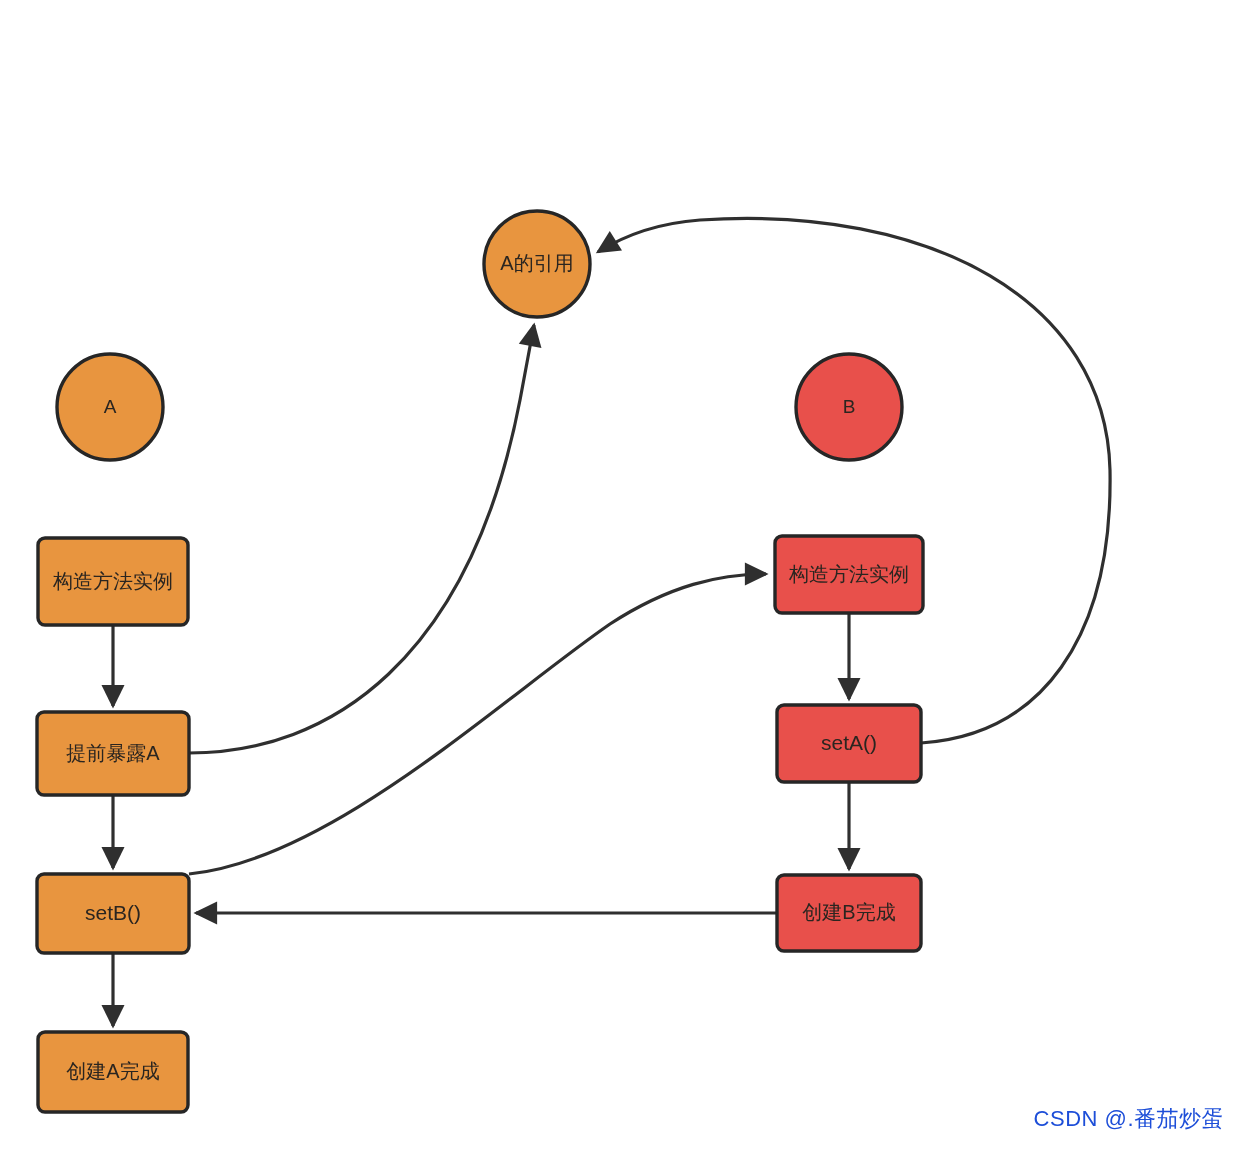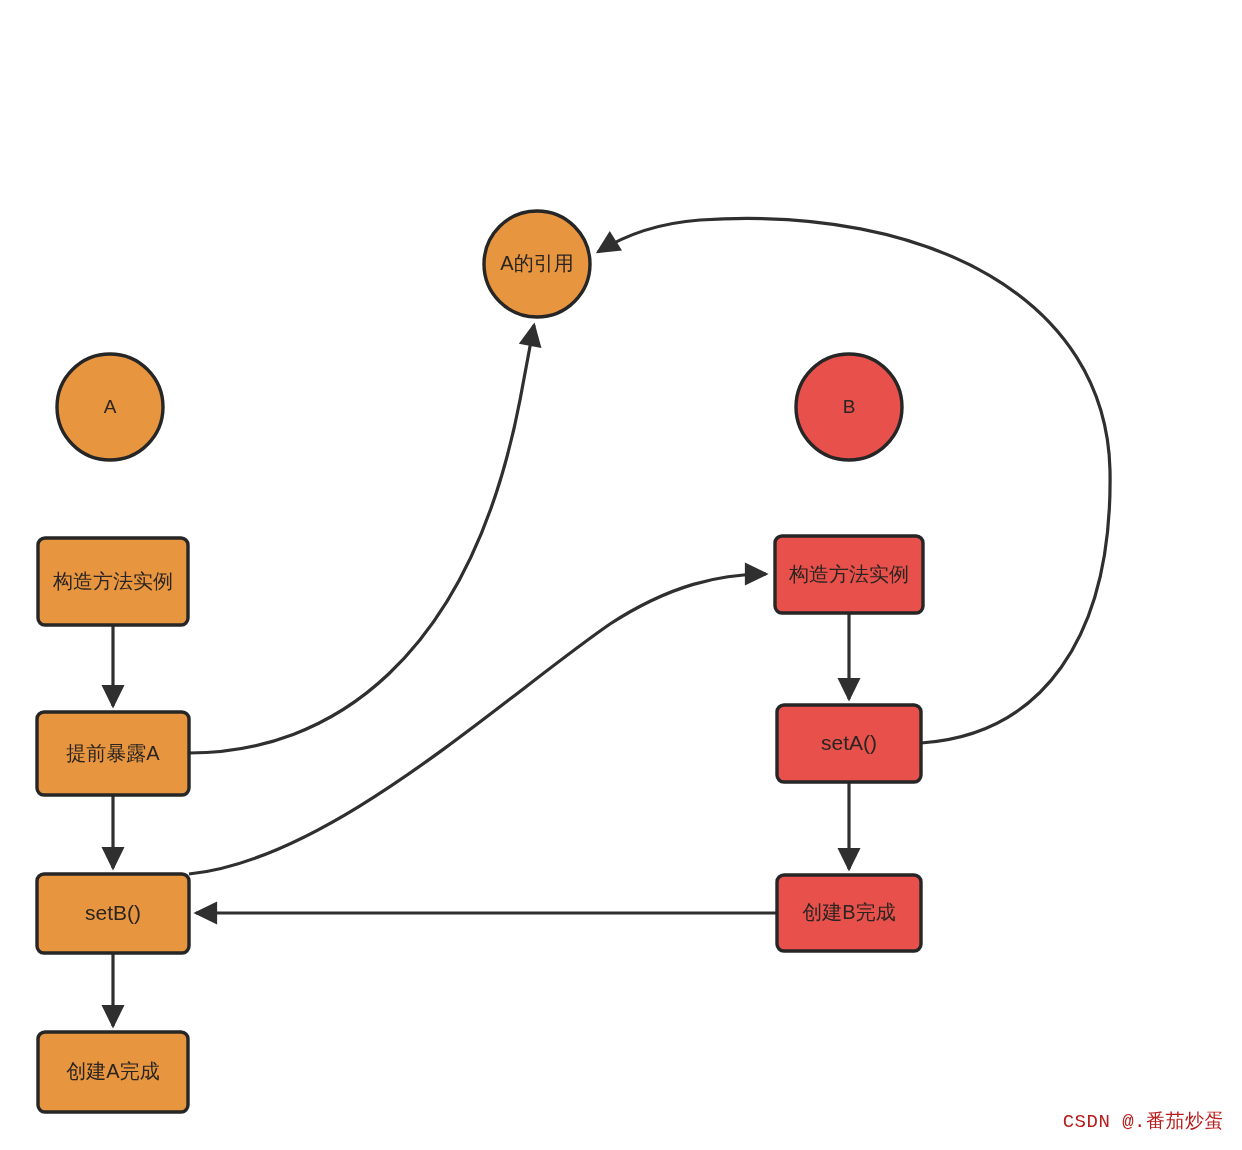--- a/index.html
+++ b/index.html
@@ -44,23 +44,23 @@
     stroke-linecap: butt;
   }
   .shape-stroke {
     stroke: #262626;
     stroke-width: 3.4;
   }
   .watermark {
     position: absolute;
     right: 18px;
     bottom: 16px;
-    font-family: Liberation Mono, monospace;
-    font-size: 19px;
-    color: #b91c1c;
+    font-family: Liberation Sans, sans-serif;
+    font-size: 22px;
+    color: #1d4ed8;
     letter-spacing: 0.5px;
     white-space: nowrap;
     user-select: none;
   }
 </style>
 </head>
 <body>
 
 <div id="diagram-root">
   <svg id="diagram-canvas" viewBox="0 0 1242 1150">

